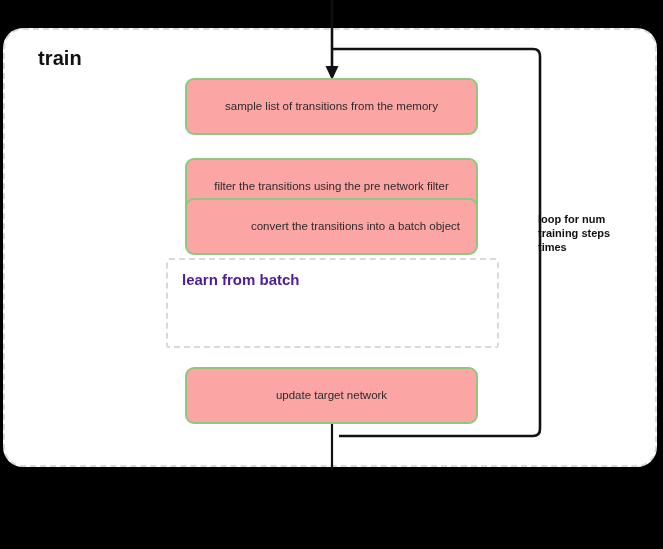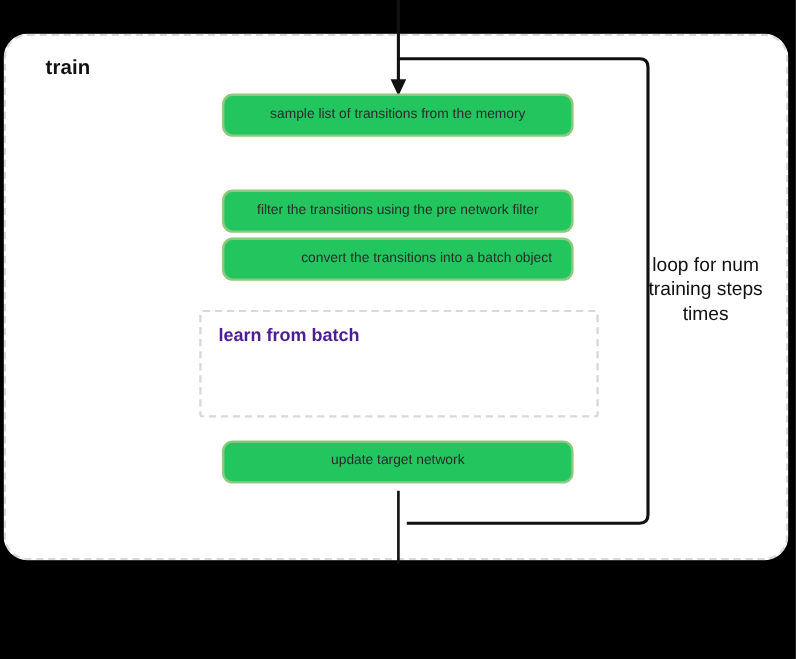--- a/index.html
+++ b/index.html
@@ -26,35 +26,35 @@
     box-sizing: border-box;
     background: #ffffff;
     border: 2px dashed #d9d9d9;
     border-radius: 20px;
   }
 
   #train-title {
     position: absolute;
     left: 38px;
     top: 47px;
-    font-size: 17px;
+    font-size: 20px;
     font-weight: bold;
     color: #111111;
     letter-spacing: 0.1px;
     white-space: nowrap;
   }
 
   
   .step-box {
     position: absolute;
     left: 185px;
     width: 293px;
-    height: 36px;
+    height: 57px;
     box-sizing: border-box;
-    background: #22c55e;
+    background: #fca5a5;
     border: 2.5px solid #8cc97e;
     border-radius: 9px;
     display: flex;
     align-items: center;
     justify-content: center;
     z-index: 6;
   }
   .step-box .step-label {
     font-size: 11.5px;
     color: #2b2b2b;
@@ -91,23 +91,22 @@
     line-height: 1.45;
     color: #4c1d95;
   }
 
   
   #loop-label {
     position: absolute;
     left: 538px;
     top: 212px;
     width: 100px;
-    text-align: center;
-    font-size: 16px;
-    font-weight: normal;
+    font-size: 11px;
+    font-weight: bold;
     line-height: 1.28;
     color: #111111;
     z-index: 7;
   }
 
   
   #connectors {
     position: absolute;
     left: 0;
     top: 0;

